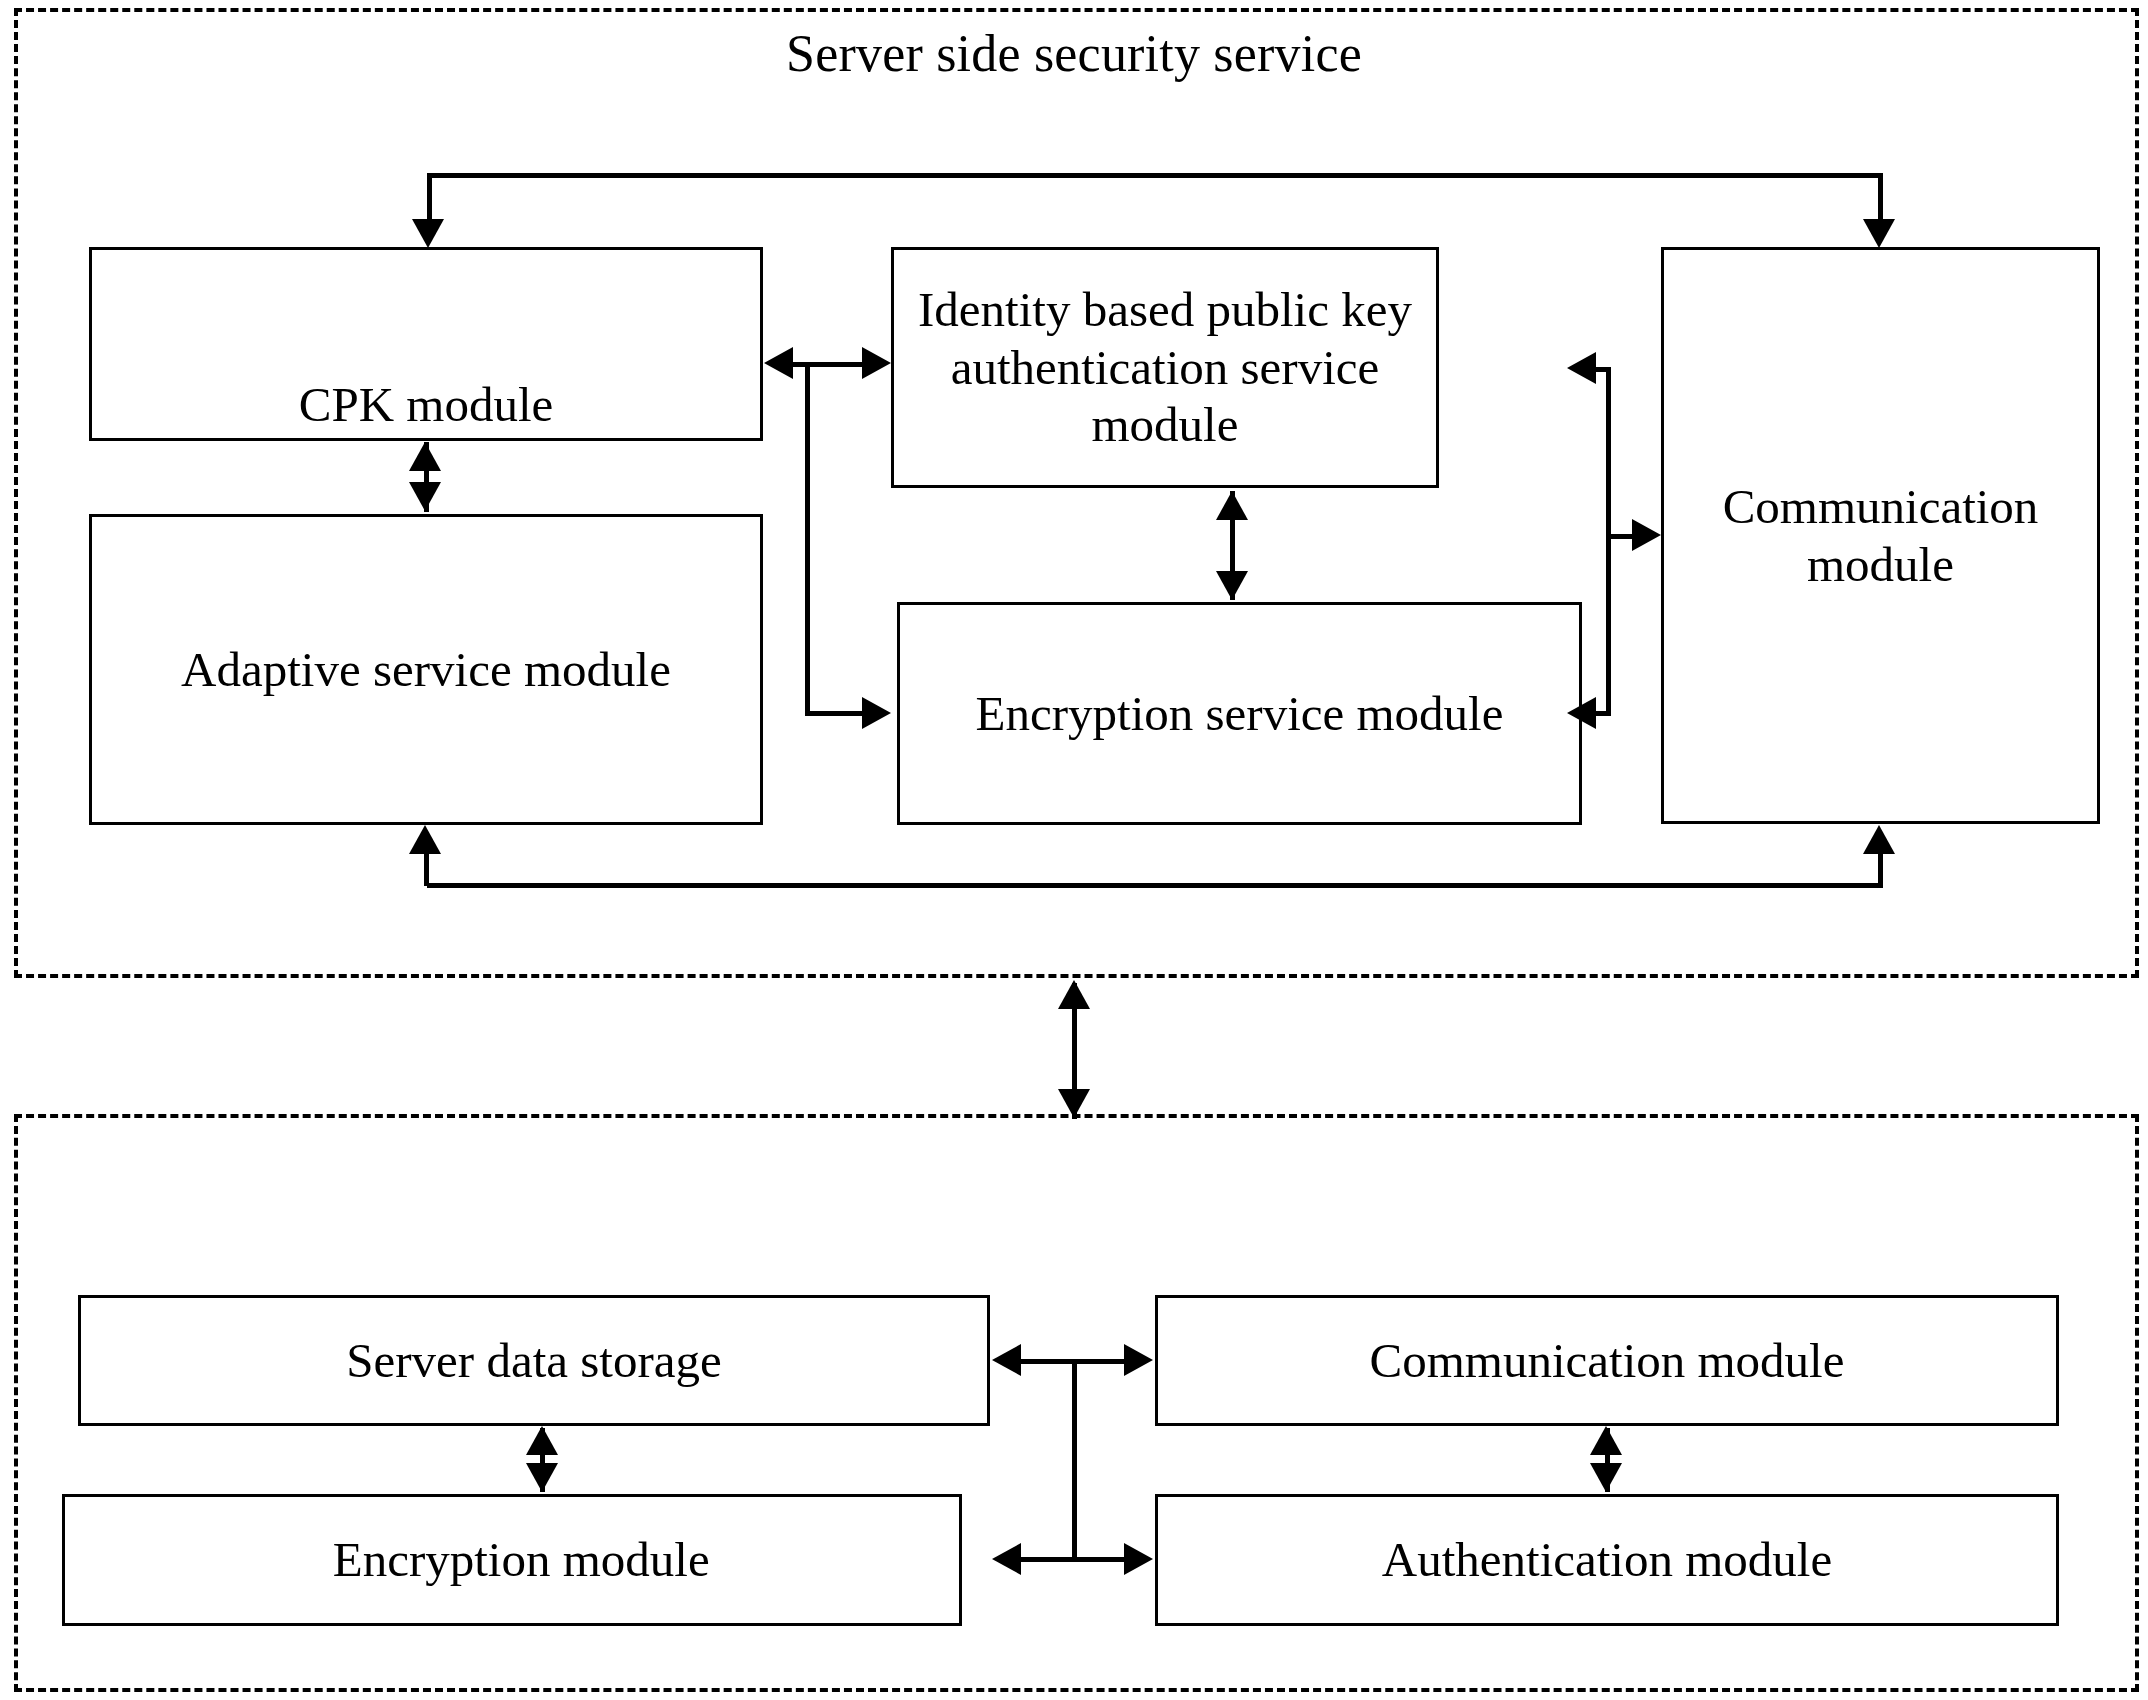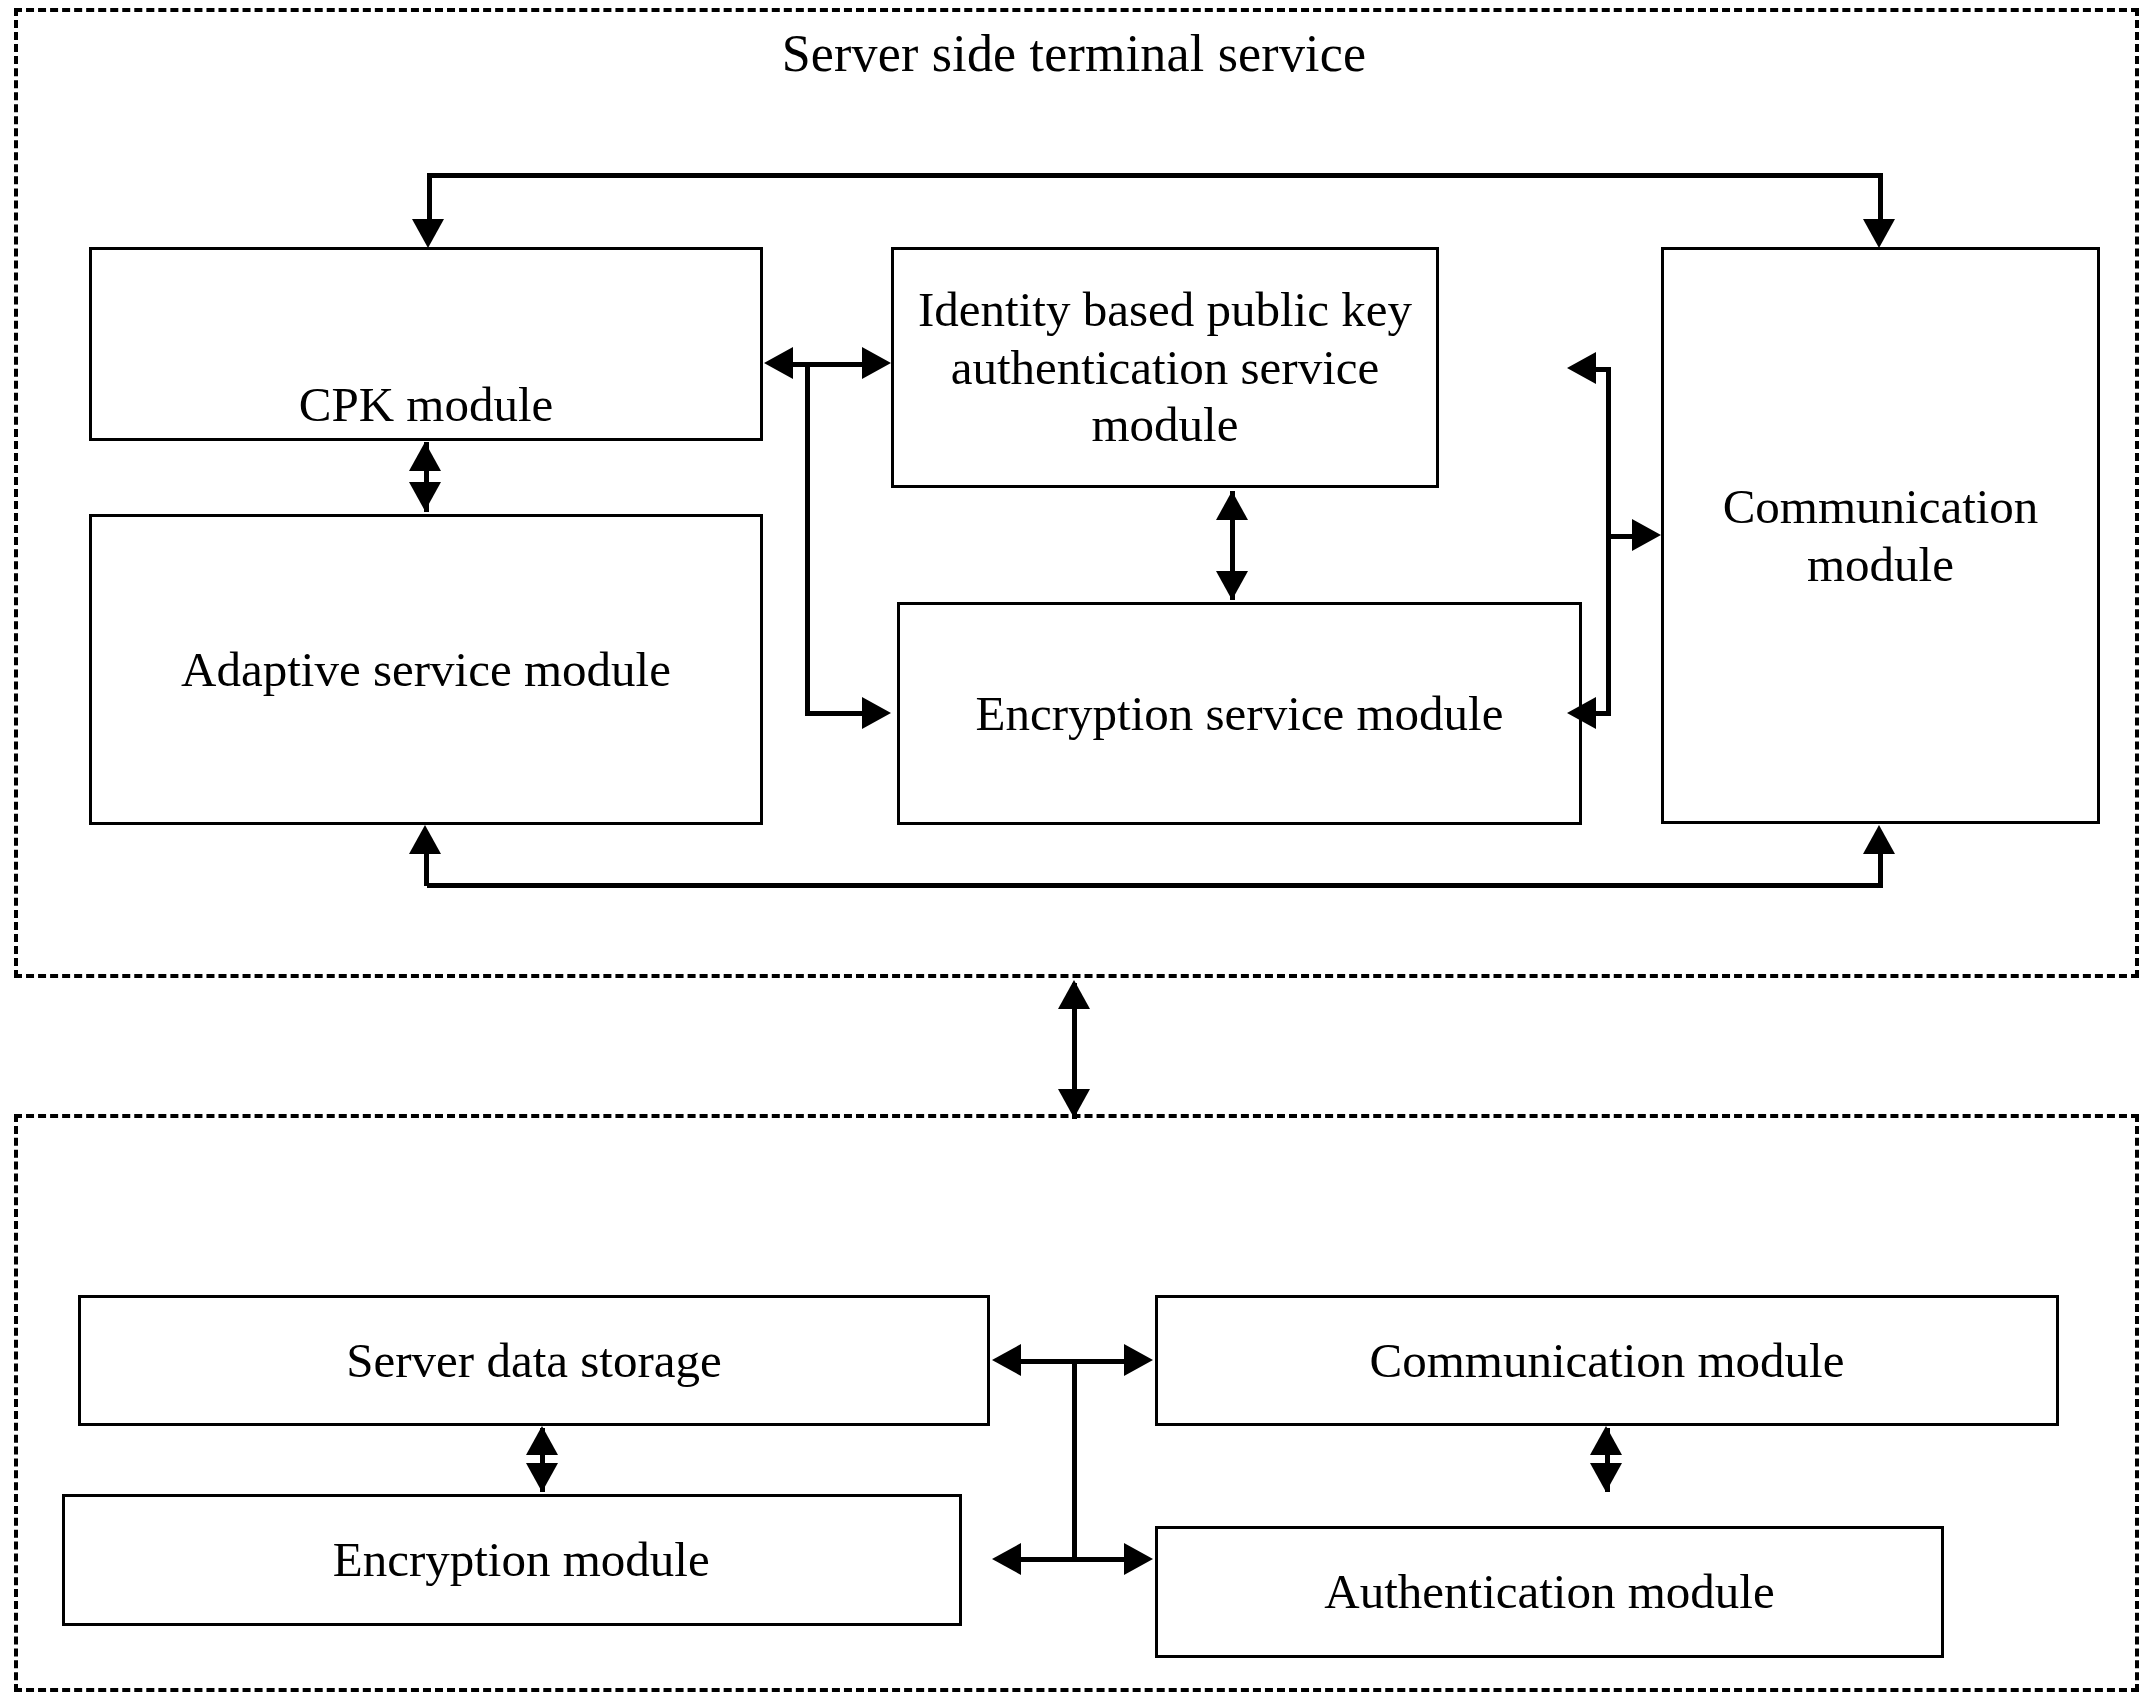--- a/index.html
+++ b/index.html
@@ -58,21 +58,21 @@
   #box-cpk        { left: 89px;  top: 247px; width: 674px;  height: 194px; align-items: flex-end; }
   #box-adaptive   { left: 89px;  top: 514px; width: 674px;  height: 311px; }
   #box-identity   { left: 891px; top: 247px; width: 548px;  height: 241px; }
   #box-encryption { left: 891px; top: 602px; width: 685px;  height: 223px; margin-left: 6px; }
   #box-comm-srv   { left: 1661px;top: 247px; width: 439px;  height: 577px; }
 
   
   #box-secure-store { left: 78px;  top: 1295px; width: 912px; height: 131px; }
   #box-enc-mod      { left: 62px;  top: 1494px; width: 900px; height: 132px; padding-left: 32px; }
   #box-comm-term    { left: 1155px;top: 1295px; width: 904px; height: 131px; }
-  #box-auth-mod     { left: 1155px;top: 1494px; width: 789px; height: 132px; margin-top: 32px; }
+  #box-auth-mod     { left: 1155px;top: 1494px; width: 904px; height: 132px; }
 
   
   .hline, .vline {
     position: absolute;
     background: #000000;
   }
   .hline { height: 4.9px; }
   .vline { width: 4.9px; }
 
   .arrow {
@@ -84,21 +84,21 @@
   .arrow-left  { border-top: 16.5px solid transparent; border-bottom: 16.5px solid transparent; border-right: 29px solid #000000; }
   .arrow-right { border-top: 16.5px solid transparent; border-bottom: 16.5px solid transparent; border-left: 29px solid #000000; }
 </style>
 </head>
 <body>
 
 <div id="canvas">
 
   <div class="panel" id="panel-server"></div>
 
-  <div class="panel-title" id="title-server">Server side terminal service</div>
+  <div class="panel-title" id="title-server">Server side security service</div>
 
   <div class="hline" style="left:427px; top:173px; width:1456px;"></div>
   <div class="vline" style="left:427px; top:173px; height:49px;"></div>
   <div class="arrow arrow-down" style="left:412px; top:219px;"></div>
   <div class="vline" style="left:1878px; top:173px; height:49px;"></div>
   <div class="arrow arrow-down" style="left:1863px; top:219px;"></div>
 
   <div class="mbox" id="box-cpk">
     <span>CPK module</span>
   </div>

